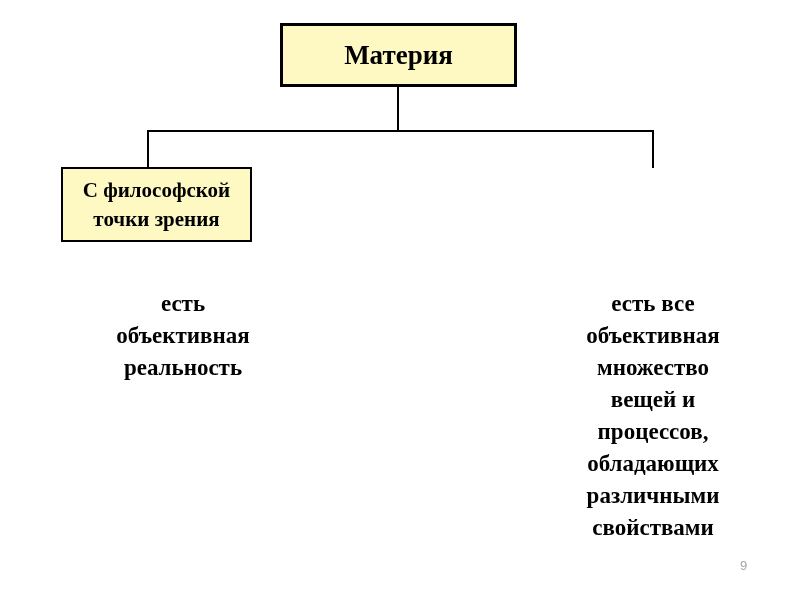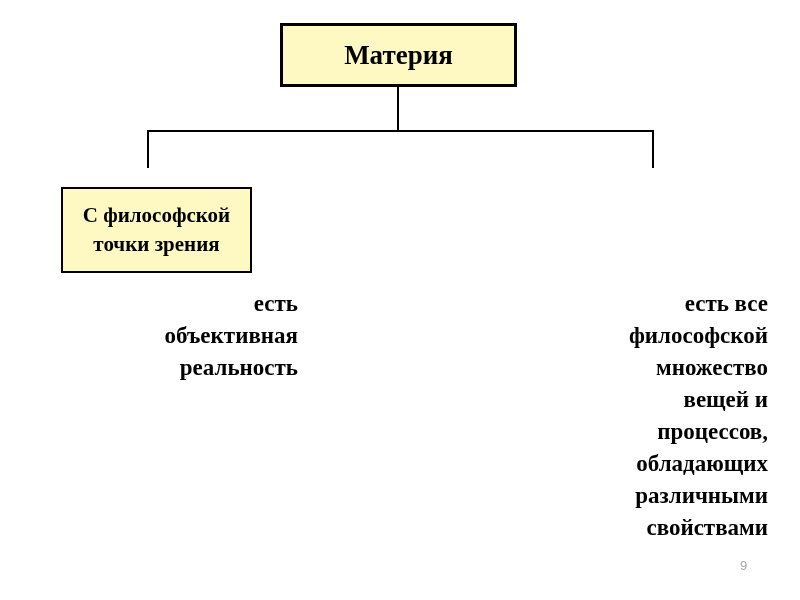--- a/index.html
+++ b/index.html
@@ -29,24 +29,23 @@
     white-space: pre-line;
   }
   .node-root {
     left: 280px; top: 23px;
     width: 237px; height: 64px;
     border-width: 3px;
     font-size: 27px;
   }
   .node-left {
     left: 61px; top: 167px;
-    width: 191px; height: 86px;
+    width: 191px; height: 75px;
     font-size: 21px;
     line-height: 29px;
-    margin-top: 20px;
   }
   .node-right {
     left: 533px; top: 167px;
     width: 192px; height: 75px;
     font-size: 21px;
     line-height: 29px;
   }
   .line {
     position: absolute;
     background: #000000;
@@ -54,21 +53,21 @@
   .line-stem      { left: 397px; top: 87px;  width: 2px;   height: 44px; }
   .line-horizontal{ left: 147px; top: 130px; width: 507px; height: 2px;  }
   .line-drop-left { left: 147px; top: 130px; width: 2px;   height: 38px; }
   .line-drop-right{ left: 652px; top: 130px; width: 2px;   height: 38px; }
   .desc {
     position: absolute;
     font-weight: bold;
     font-size: 23px;
     line-height: 32px;
     white-space: pre-line;
-    text-align: right;
+    text-align: center;
   }
   .desc-left  { left: 68px;  top: 288px; width: 230px; }
   .desc-right { left: 538px; top: 288px; width: 230px; }
   .page-number {
     position: absolute;
     left: 740px;
     top: 558px;
     width: 20px;
     font-family: "Liberation Sans", sans-serif;
     font-size: 13px;
@@ -91,21 +90,21 @@
 
   <div class="node node-left">С философской
 точки зрения</div>
 
 
   <div class="desc desc-left">есть
 объективная
 реальность</div>
 
   <div class="desc desc-right">есть все
-философской
+объективная
 множество
 вещей и
 процессов,
 обладающих
 различными
 свойствами</div>
 
   <div class="page-number">9</div>
 
 </div>

